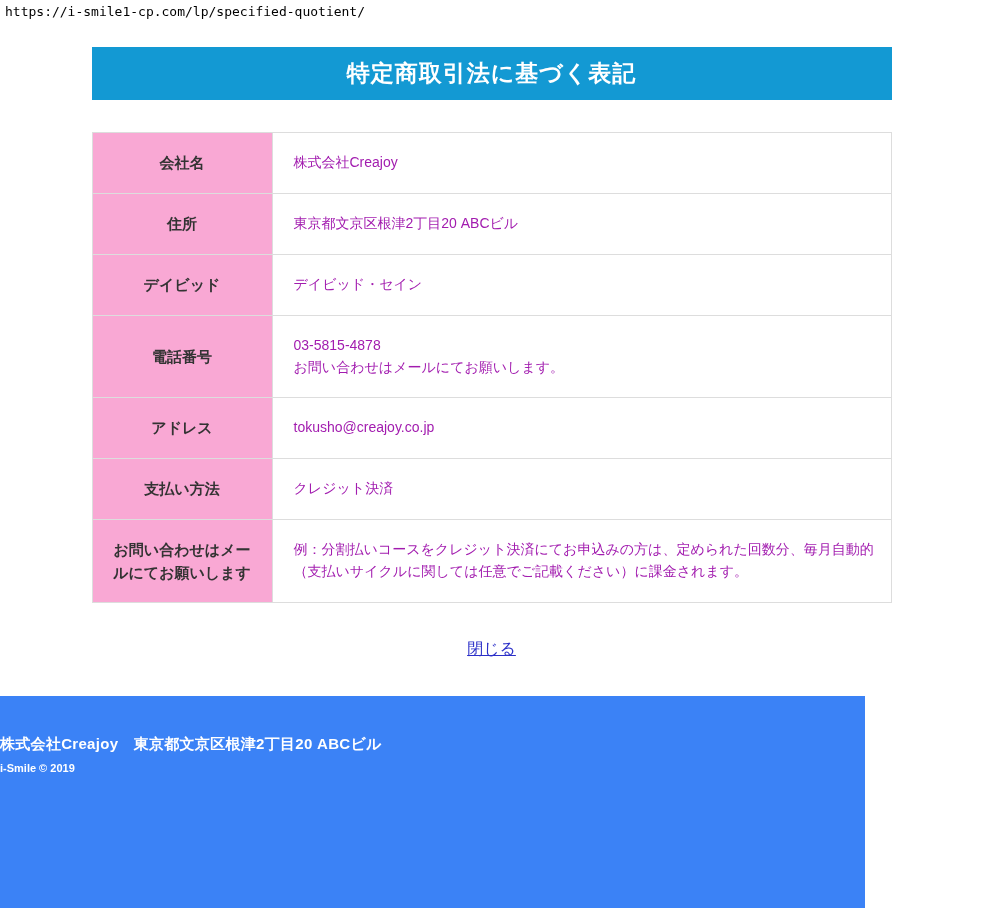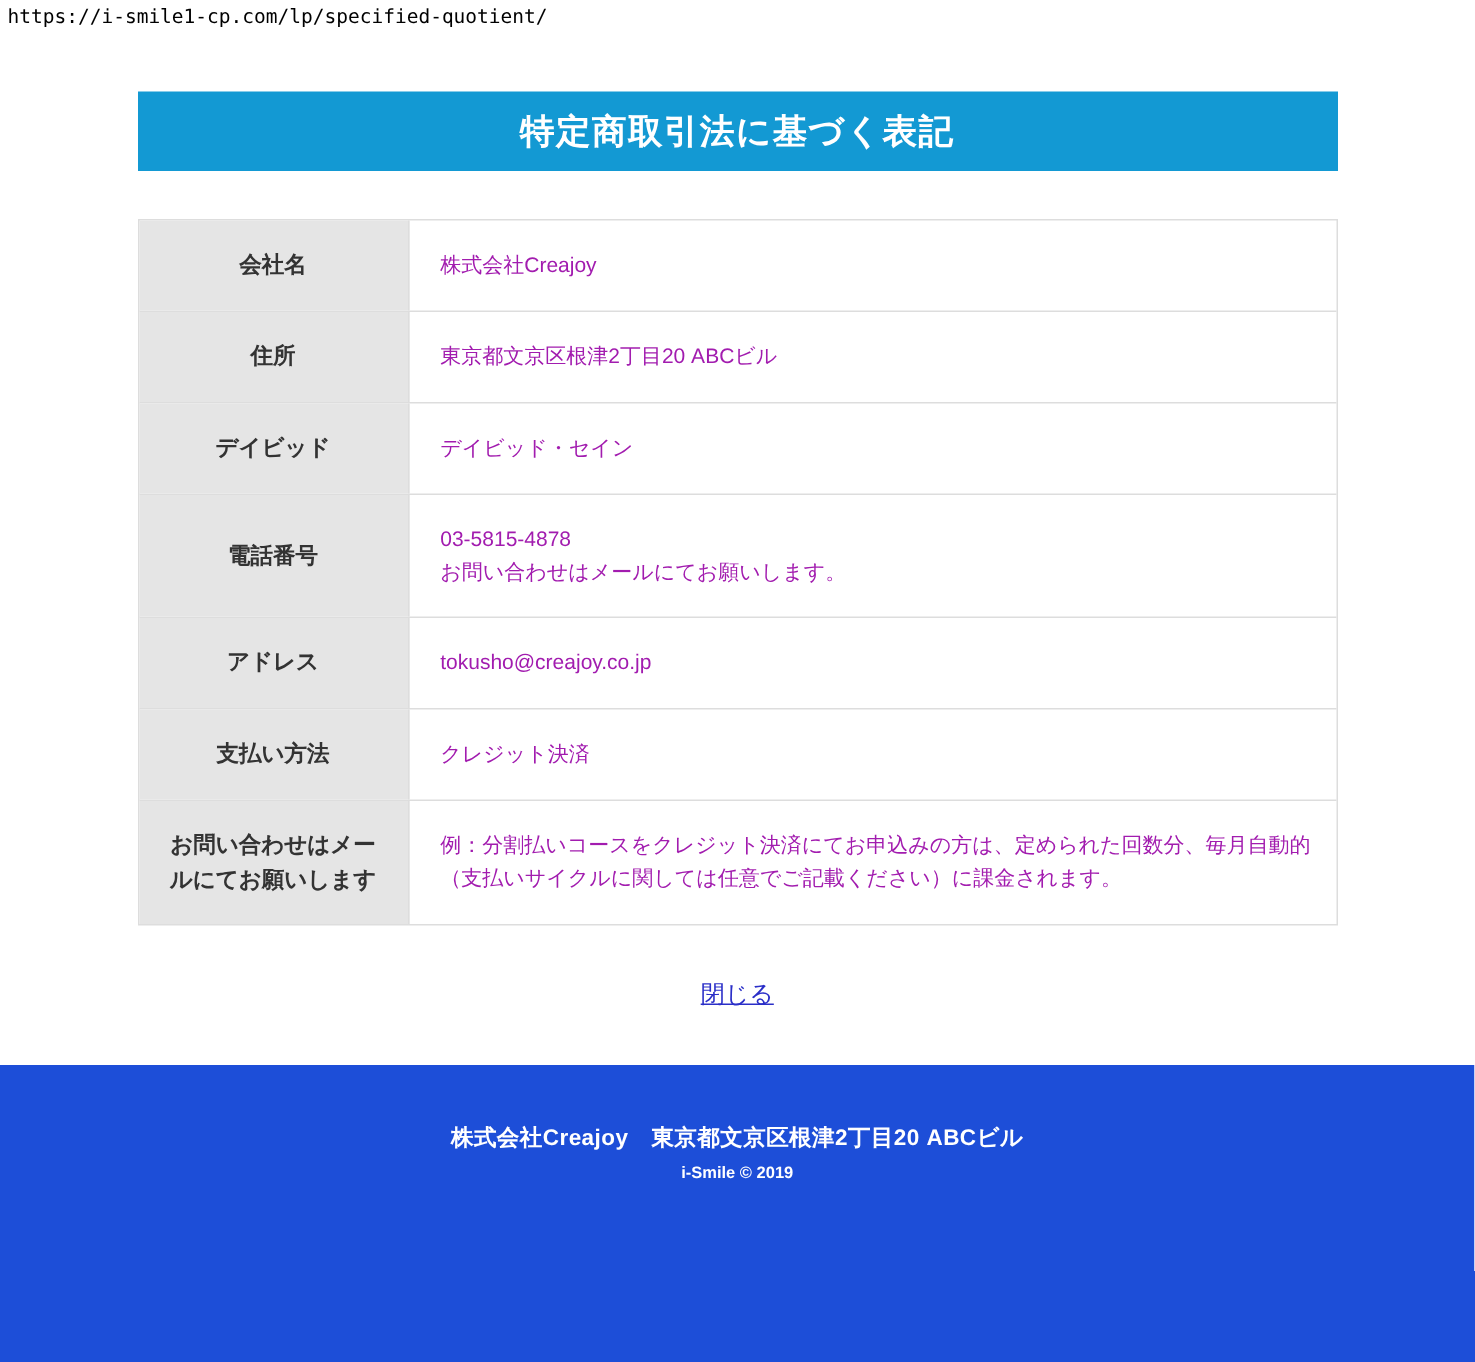--- a/index.html
+++ b/index.html
@@ -16,21 +16,21 @@
     font-size: 13px;
     color: #000000;
     padding: 4px 0 0 5px;
     letter-spacing: 0px;
     white-space: nowrap;
   }
 
   .content { width: 800px; margin: 0 auto; }
 
   .banner {
-    margin-top: 42px;
+    margin-top: 28px;
     height: 53px;
     background: #1399d3;
     display: flex;
     align-items: center;
     justify-content: center;
   }
   .banner h1 {
     color: #ffffff;
     font-size: 23px;
     font-weight: bold;
@@ -41,21 +41,21 @@
     margin-top: 32px;
     border: 1px solid #dddddd;
     width: 100%;
   }
   .t-row { display: flex; border-bottom: 1px solid #dddddd; min-height: 61px; }
   .t-row:last-child { border-bottom: none; }
   .t-row.tall { min-height: 82px; }
   .t-label {
     width: 180px;
     flex: 0 0 180px;
-    background: #e5e5e5;
+    background: #f9a8d4;
     border-right: 1px solid #dddddd;
     display: flex;
     align-items: center;
     justify-content: center;
     text-align: center;
     font-weight: bold;
     font-size: 15px;
     line-height: 1.55;
     padding: 10px 18px;
     color: #333333;
@@ -74,25 +74,25 @@
   .close-wrap { text-align: center; margin-top: 36px; }
   .close-link {
     font-size: 16px;
     color: #2b2fc8;
     text-decoration: underline;
     cursor: pointer;
   }
 
   .footer {
     margin-top: 36px;
-    width: 983px;
-    background: #1d4ed8;
+    width: 865px;
+    background: #3b82f6;
     flex: 1;
     min-height: 125px;
-    text-align: center;
+    text-align: left;
     padding: 39px 0 34px 0;
   }
   .footer .f-line1 {
     color: #ffffff;
     font-size: 15px;
     font-weight: bold;
     letter-spacing: 0.3px;
   }
   .footer .f-line2 {
     color: #ffffff;

